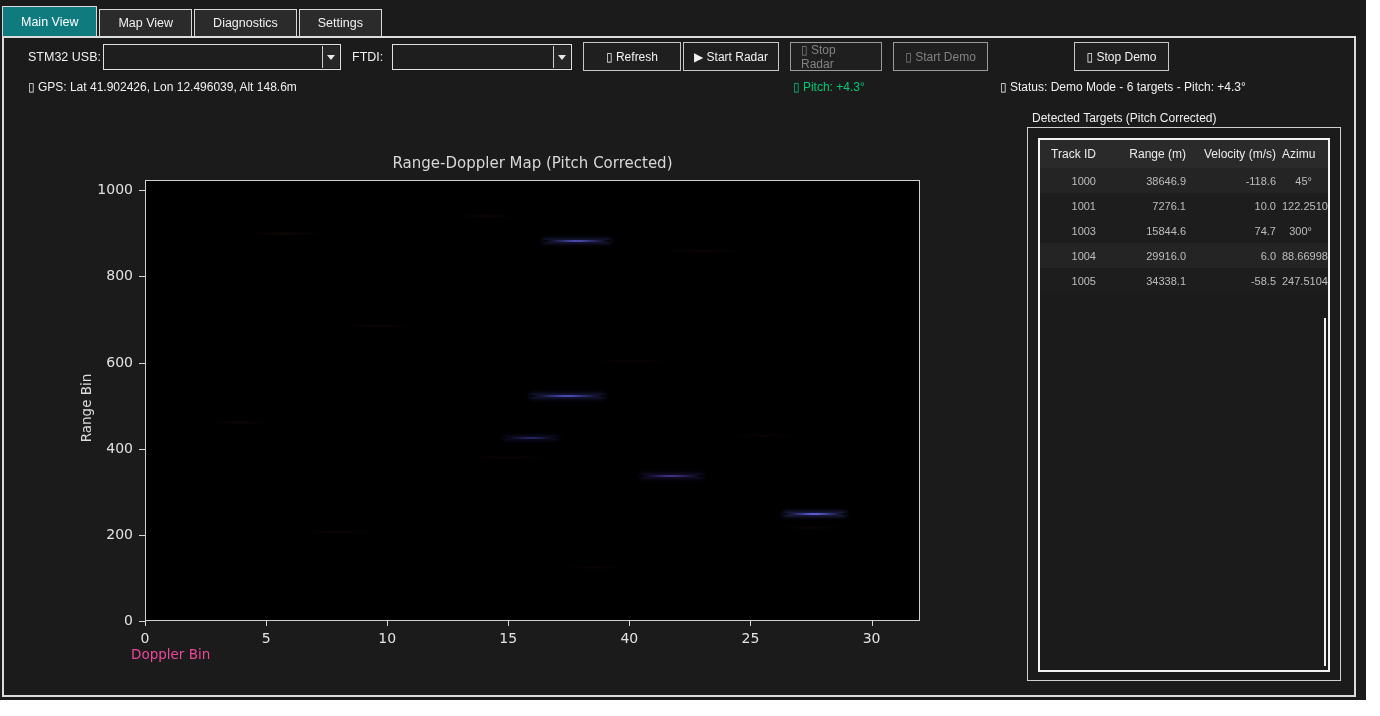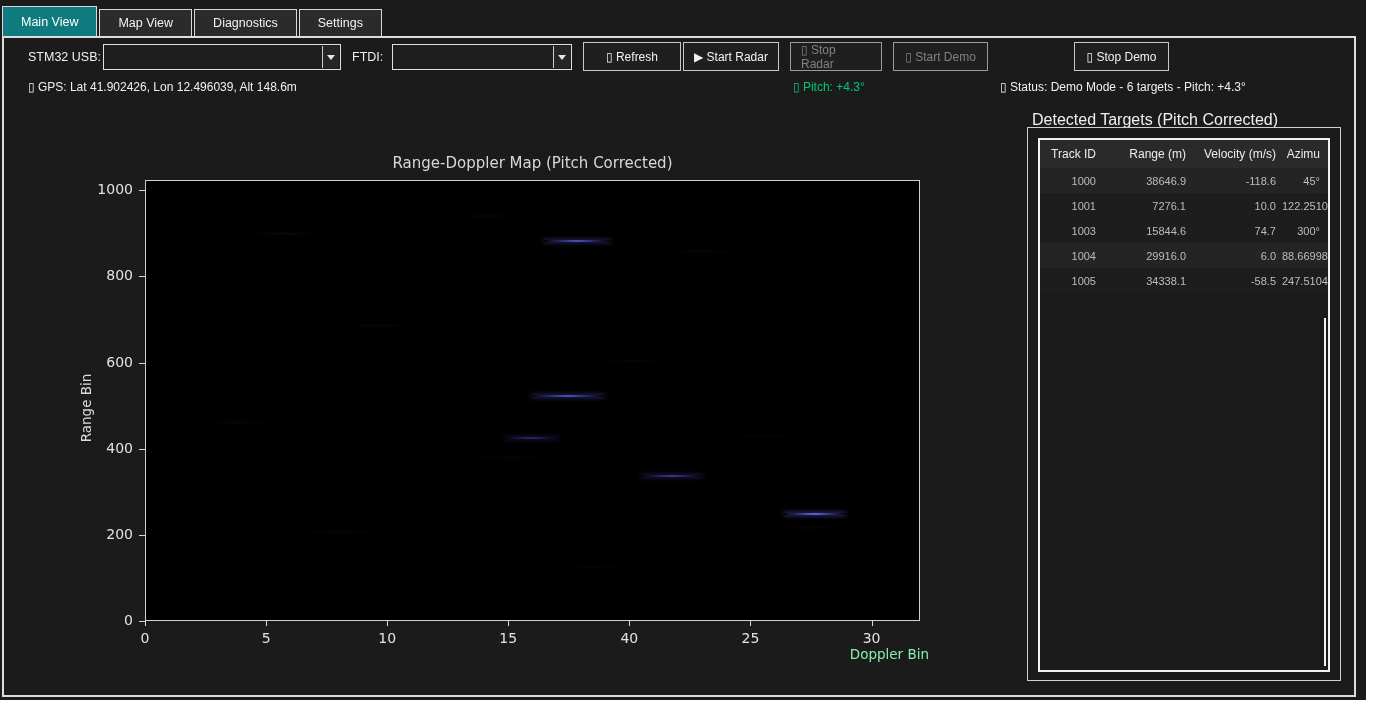--- a/index.html
+++ b/index.html
@@ -40,39 +40,39 @@
             radial-gradient(55px 3px at 63% 41%, rgba(48,14,14,.25), transparent 70%),
             radial-gradient(45px 3px at 12% 55%, rgba(55,17,17,.28), transparent 70%),
             radial-gradient(60px 3px at 47% 63%, rgba(50,15,15,.25), transparent 70%),
             radial-gradient(50px 3px at 80% 58%, rgba(48,14,14,.22), transparent 70%),
             radial-gradient(55px 3px at 25% 80%, rgba(52,16,16,.26), transparent 70%),
             radial-gradient(45px 3px at 58% 88%, rgba(48,14,14,.22), transparent 70%),
             radial-gradient(55px 3px at 86% 79%, rgba(50,15,15,.22), transparent 70%); }
   .blip { position:absolute; height:2px; border-radius:1px; filter:blur(0.4px); }
   .tick-label { position:absolute; color:#e2e2e2; font-family:"DejaVu Sans",sans-serif; font-size:14px; }
   .tick-mark { position:absolute; background:#d8d8d8; }
-  .axis-label-x { position:absolute; left:154px; top:646px; width:775px; text-align:right; color:#86efac;
+  .axis-label-x { position:absolute; left:131px; top:646px; width:775px; text-align:left; color:#ec4899;
                   font-family:"DejaVu Sans",sans-serif; font-size:13.5px; }
   .axis-label-y { position:absolute; left:46px; top:400px; width:80px; text-align:center; color:#dcdcdc;
                   font-family:"DejaVu Sans",sans-serif; font-size:13.5px; transform:rotate(-90deg); transform-origin:center; }
 
   
-  .groupbox-title { position:absolute; left:1032px; top:111px; color:#f0f0f0; font-size:16px; }
+  .groupbox-title { position:absolute; left:1032px; top:111px; color:#f0f0f0; font-size:12px; }
   .groupbox { position:absolute; left:1027px; top:127px; width:314px; height:554px; border:1px solid #cfcfcf; }
   .tgt-grid { position:absolute; left:1038px; top:138px; width:292px; height:534px; border:2px solid #f2f2f2; background:#1b1b1b; overflow:hidden; }
   .tgt-row { display:flex; height:25px; align-items:center; }
   .tgt-header { height:28px; background:#2a2a2a; }
   .tgt-row.even { background:#242424; }
   .tgt-row.odd { background:#1d1d1d; }
   .tgt-cell { overflow:hidden; white-space:nowrap; text-align:right; font-size:11px; color:#bdbdbd; padding-right:6px; }
   .tgt-header .tgt-cell { color:#ececec; font-size:12px; }
   .tgt-cell.c0 { width:62px; }
   .tgt-cell.c1 { width:90px; }
   .tgt-cell.c2 { width:90px; }
-  .tgt-cell.c3 { width:46px; padding-right:8px; }
+  .tgt-cell.c3 { width:46px; padding-right:16px; }
   .tgt-scroll { position:absolute; right:2px; top:178px; bottom:4px; width:2px; background:#f0f0f0; }
 </style>
 </head>
 <body>
 
 <div class="app">
 
   <div class="tabbar">
     <div class="tab active">
         <span>Main View</span>

